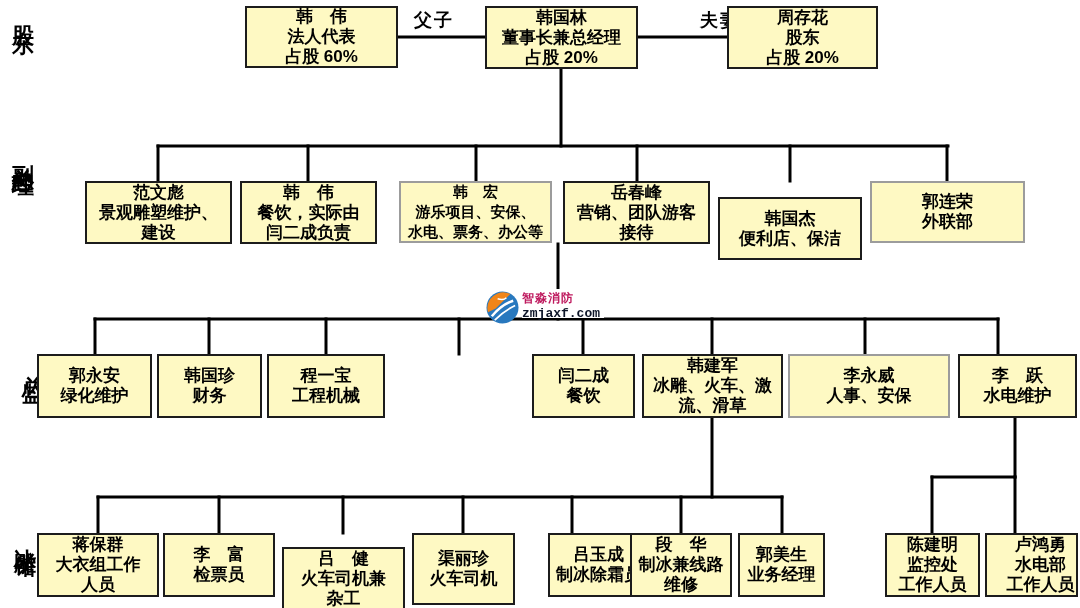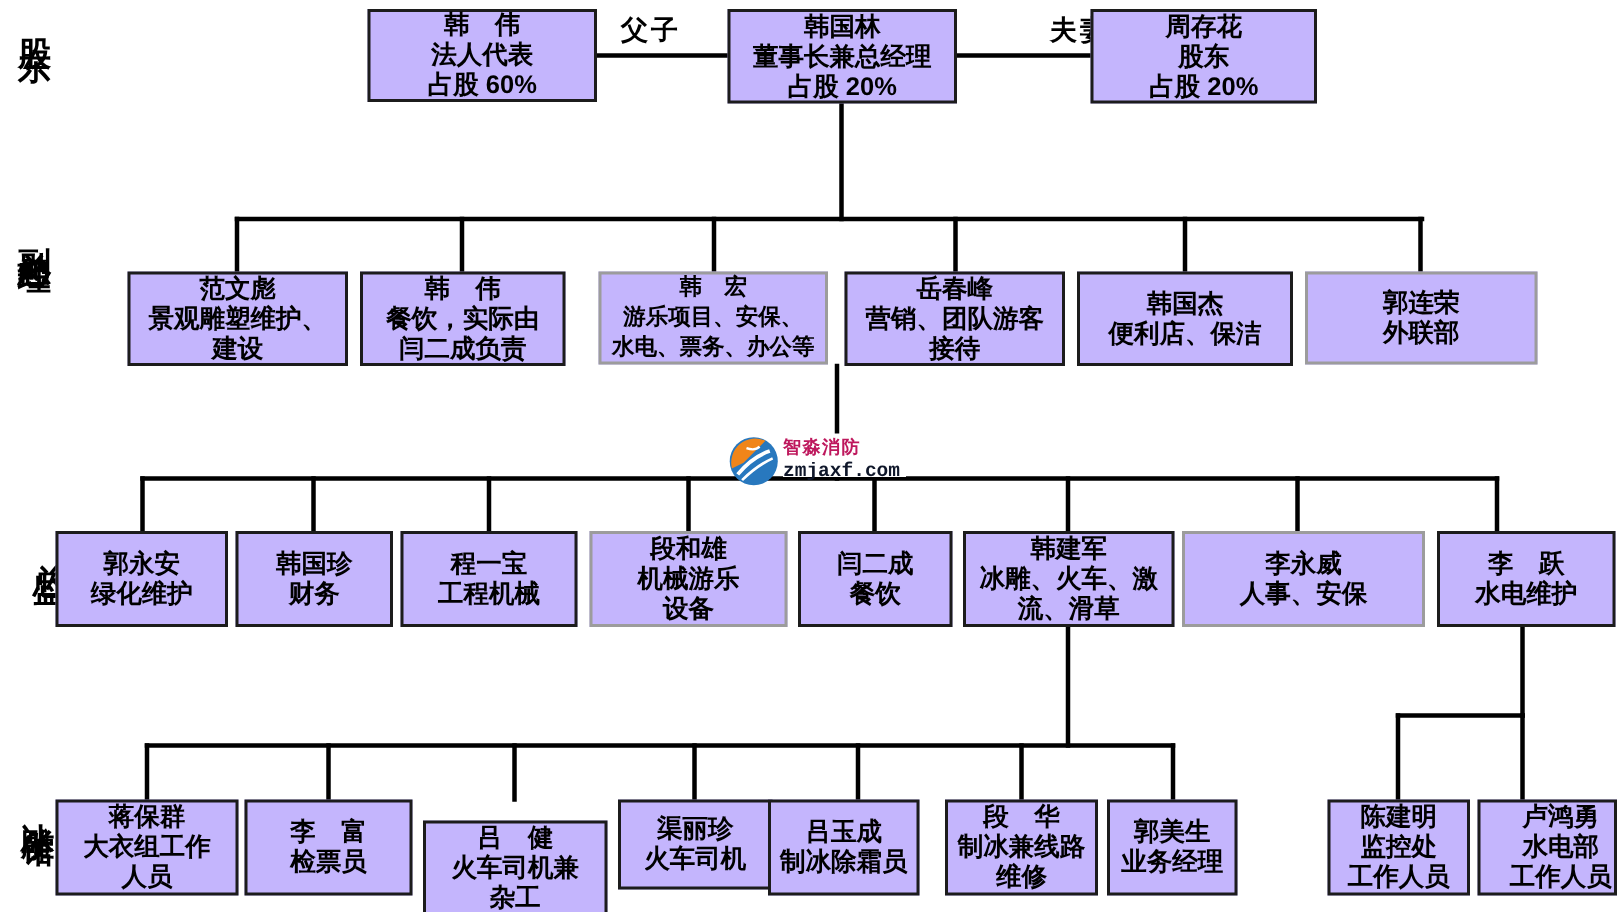--- a/index.html
+++ b/index.html
@@ -9,21 +9,21 @@
     background:#ffffff;
     font-family:"Liberation Sans","DejaVu Sans",sans-serif;
     color:#000;
     overflow:hidden;
   }
   svg.connectors{position:absolute;left:0;top:0;z-index:1;}
   .node{
     position:absolute;
     box-sizing:border-box;
     border:2px solid #1c1c1c;
-    background:#c4b5fd;
+    background:#fef9c3;
     display:flex;flex-direction:column;
     align-items:center;justify-content:center;
     text-align:center;
     font-weight:bold;
     font-size:17px;line-height:20px;
     z-index:2;
     white-space:nowrap;
   }
   .node.light{border-color:#9c9c9c;}
   .node.small{font-size:15px;}
@@ -148,45 +148,40 @@
   <div class="node light small" style="left:399px;top:181px;width:153px;height:62px;">
       <div class="node-line">韩　宏</div>
       <div class="node-line">游乐项目、安保、</div>
       <div class="node-line">水电、票务、办公等</div>
     </div>
   <div class="node" style="left:563px;top:181px;width:147px;height:63px;">
       <div class="node-line">岳春峰</div>
       <div class="node-line">营销、团队游客</div>
       <div class="node-line">接待</div>
     </div>
-  <div class="node" style="left:718px;top:181px;width:144px;height:63px;">
+  <div class="node" style="left:718px;top:197px;width:144px;height:63px;">
       <div class="node-line">韩国杰</div>
       <div class="node-line">便利店、保洁</div>
     </div>
   <div class="node light" style="left:870px;top:181px;width:155px;height:62px;">
       <div class="node-line">郭连荣</div>
       <div class="node-line">外联部</div>
     </div>
 
   <div class="node" style="left:37px;top:354px;width:115px;height:64px;">
       <div class="node-line">郭永安</div>
       <div class="node-line">绿化维护</div>
     </div>
   <div class="node" style="left:157px;top:354px;width:105px;height:64px;">
       <div class="node-line">韩国珍</div>
       <div class="node-line">财务</div>
     </div>
   <div class="node" style="left:267px;top:354px;width:118px;height:64px;">
       <div class="node-line">程一宝</div>
       <div class="node-line">工程机械</div>
-    </div>
-  <div class="node light" style="left:393px;top:354px;width:132px;height:64px;">
-      <div class="node-line">段和雄</div>
-      <div class="node-line">机械游乐</div>
-      <div class="node-line">设备</div>
     </div>
   <div class="node" style="left:532px;top:354px;width:103px;height:64px;">
       <div class="node-line">闫二成</div>
       <div class="node-line">餐饮</div>
     </div>
   <div class="node" style="left:642px;top:354px;width:141px;height:64px;">
       <div class="node-line">韩建军</div>
       <div class="node-line">冰雕、火车、激</div>
       <div class="node-line">流、滑草</div>
     </div>
@@ -206,25 +201,25 @@
     </div>
   <div class="node" style="left:163px;top:533px;width:112px;height:64px;">
       <div class="node-line">李　富</div>
       <div class="node-line">检票员</div>
     </div>
   <div class="node" style="left:282px;top:547px;width:123px;height:64px;">
       <div class="node-line">吕　健</div>
       <div class="node-line">火车司机兼</div>
       <div class="node-line">杂工</div>
     </div>
-  <div class="node" style="left:412px;top:533px;width:103px;height:60px;">
+  <div class="node" style="left:412px;top:533px;width:103px;height:72px;">
       <div class="node-line">渠丽珍</div>
       <div class="node-line">火车司机</div>
     </div>
-  <div class="node" style="left:512px;top:533px;width:101px;height:64px;">
+  <div class="node" style="left:548px;top:533px;width:101px;height:64px;">
       <div class="node-line">吕玉成</div>
       <div class="node-line">制冰除霜员</div>
     </div>
   <div class="node" style="left:630px;top:533px;width:102px;height:64px;">
       <div class="node-line">段　华</div>
       <div class="node-line">制冰兼线路</div>
       <div class="node-line">维修</div>
     </div>
   <div class="node" style="left:738px;top:533px;width:87px;height:64px;">
       <div class="node-line">郭美生</div>

